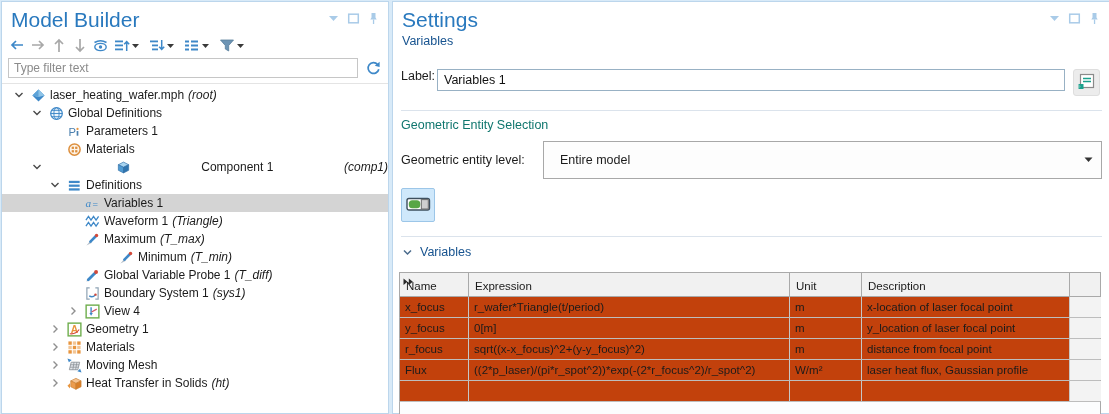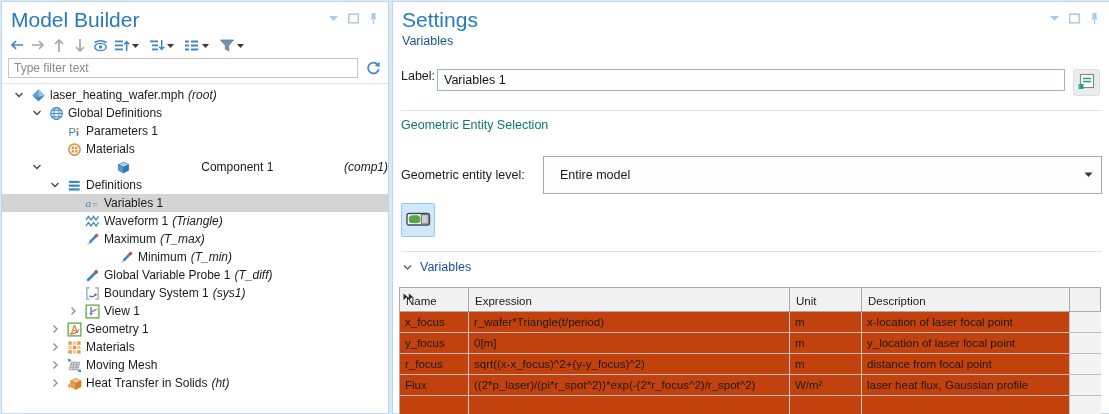--- a/index.html
+++ b/index.html
@@ -42,21 +42,21 @@
   .suffix { font-style:italic; margin-left:4px; }
 
   
   .subtitle { color:#17538f; font-size:12.5px; padding:1px 0 0 9px; line-height:15px; }
   .label-row { display:flex; margin:20px 9px 0 8px; }
   .label-row label { font-size:12.5px; width:36px; flex:none; }
   .label-input { flex:1; height:22px; border:1px solid #98b1c4; font-size:12.5px; padding:0 6px; font-family:inherit; outline:none; color:#111; }
   .doc-btn { width:27px; height:27px; margin-left:8px; flex:none; background:#ececec; border:1px solid #dedede; border-radius:3px; display:flex; align-items:center; justify-content:center; cursor:pointer; padding:0; }
   .sep { border:none; border-top:1px solid #dbe3ec; margin:14px 7px 0 8px; }
   .section-title { color:#0f766e; font-size:12.5px; margin:7px 8px 0 8px; }
-  .entity-row { display:flex; align-items:center; margin:24px 7px 0 8px; }
+  .entity-row { display:flex; align-items:center; margin:9px 7px 0 8px; }
   .entity-row label { font-size:12.5px; width:142px; flex:none; }
   .dropdown { flex:1; height:38px; border:1px solid #a8a8a8; background:#fdfdfd; display:flex; align-items:center; justify-content:space-between; font-size:12.5px; padding:0 8px 0 16px; cursor:default; }
   .toggle-btn { width:34px; height:34px; margin:9px 0 0 8px; background:#cfe8fb; border:1px solid #9cc6e8; border-radius:2px; display:flex; align-items:center; justify-content:center; cursor:pointer; padding:0; }
   .section-header { display:flex; align-items:center; margin:8px 8px 0 9px; color:#17538f; font-size:12.5px; cursor:pointer; }
   .section-header .s-chev { width:14px; height:11px; display:flex; align-items:center; margin-right:4px; }
 
   .var-table { margin:13px 0 0 6px; width:702px; font-size:11.5px; }
   .vt-header { display:flex; background:#f1f1f1; height:25px; border:1px solid #a9a9a9; position:relative; }
   .vt-header .cell { flex:none; border-right:1px solid #a9a9a9; display:flex; align-items:flex-end; padding:0 4px 4px 6px; overflow:hidden; }
   .vt-header .cell:first-child { padding-left:18px; }
@@ -372,21 +372,21 @@
           </svg>
         </span>
         <span class="t-icon">
           <svg viewBox="0 0 16 16">
             <rect x="1.2" y="1.2" width="13.6" height="13.6" fill="#fff" stroke="#6fae4e" stroke-width="1.5"></rect>
             <path d="M6.5 3.5v7" stroke="#3e88c8" stroke-width="1.5"></path>
             <polygon points="4.7,9.5 6.5,12.5 8.3,9.5" fill="#3e88c8"></polygon>
             <path d="M7 8.5 12.5 5.5" stroke="#d05a6a" stroke-width="1.4"></path>
           </svg>
         </span>
-        <span class="t-label">View 1</span>
+        <span class="t-label">View 4</span>
       </div>
       <div class="tree-row" style="padding-left: 46px;">
         <span class="chev">
           <svg width="10" height="10" viewBox="0 0 10 10">
             <polyline points="3.5,1.5 7,5 3.5,8.5" fill="none" stroke="#8f8f8f" stroke-width="1.4"></polyline>
           </svg>
         </span>
         <span class="t-icon">
           <svg viewBox="0 0 16 16">
             <rect x="1.2" y="1.2" width="13.6" height="13.6" fill="#fff" stroke="#6fae4e" stroke-width="1.5"></rect>

